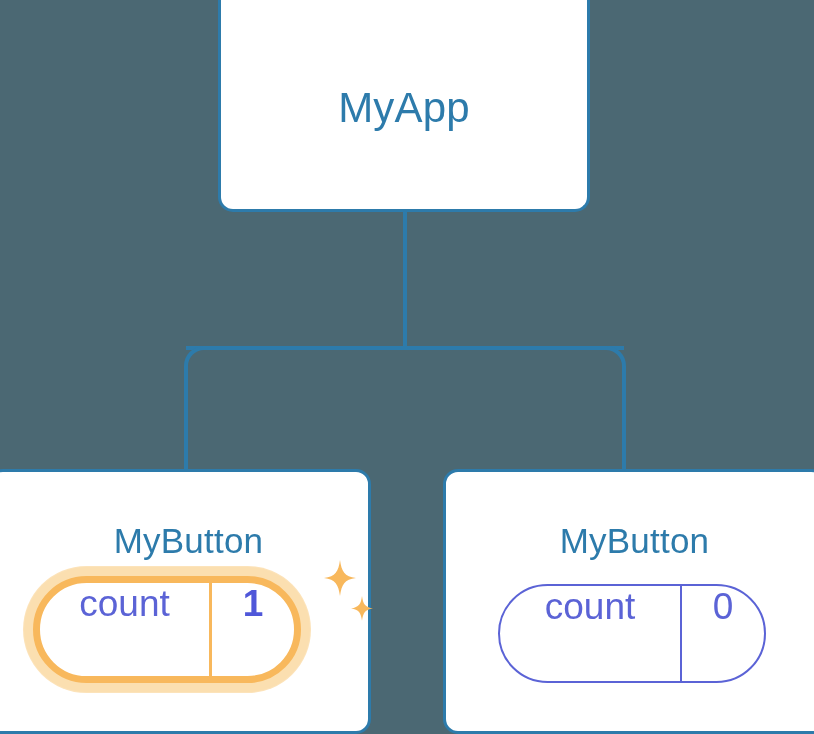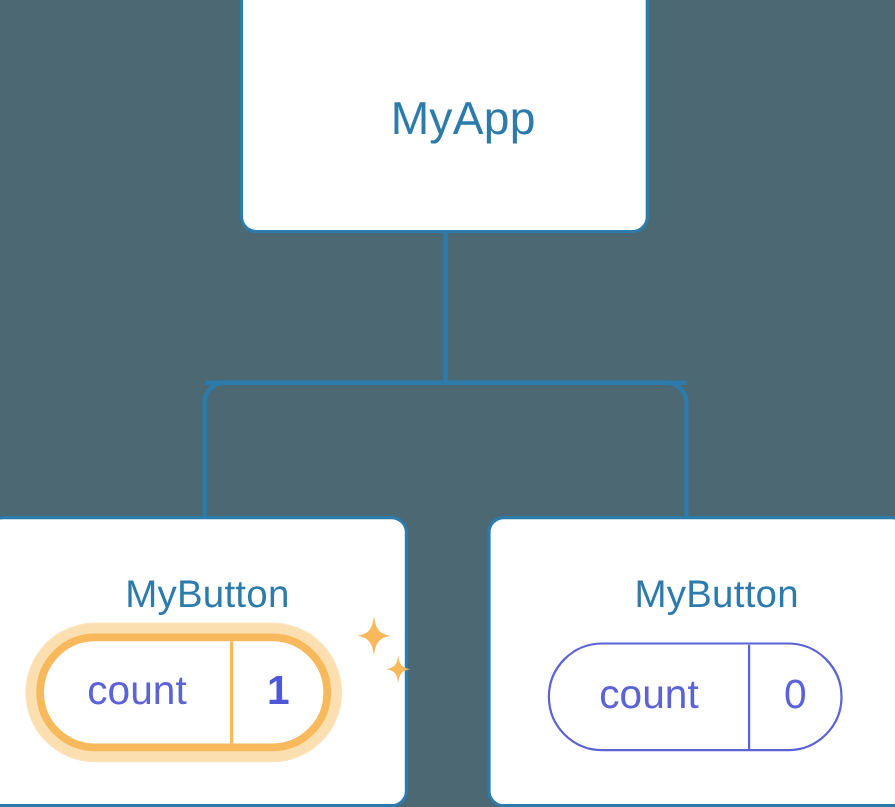--- a/index.html
+++ b/index.html
@@ -54,21 +54,21 @@
   .node-child-right {
     left: 443px;
     top: 469px;
     width: 383px;
     height: 265px;
     border-bottom-right-radius: 0;
   }
 
   .node-title {
     position: absolute;
-    left: 17px;
+    left: 0;
     width: 100%;
     text-align: center;
     color: #2d7bab;
     font-weight: 400;
     letter-spacing: 0.2px;
     white-space: nowrap;
   }
   .node-root .node-title {
     top: 84px;
     font-size: 42px;
@@ -87,21 +87,21 @@
   
   .pill-wrap {
     position: absolute;
     display: flex;
     align-items: center;
     justify-content: center;
   }
   .pill {
     position: relative;
     display: flex;
-    align-items: center;
+    align-items: flex-start;
     box-sizing: border-box;
     border-radius: 999px;
     background: #ffffff;
   }
 
   
   .pill-default {
     width: 268px;
     height: 99px;
     border: 2px solid #5b63d6;

